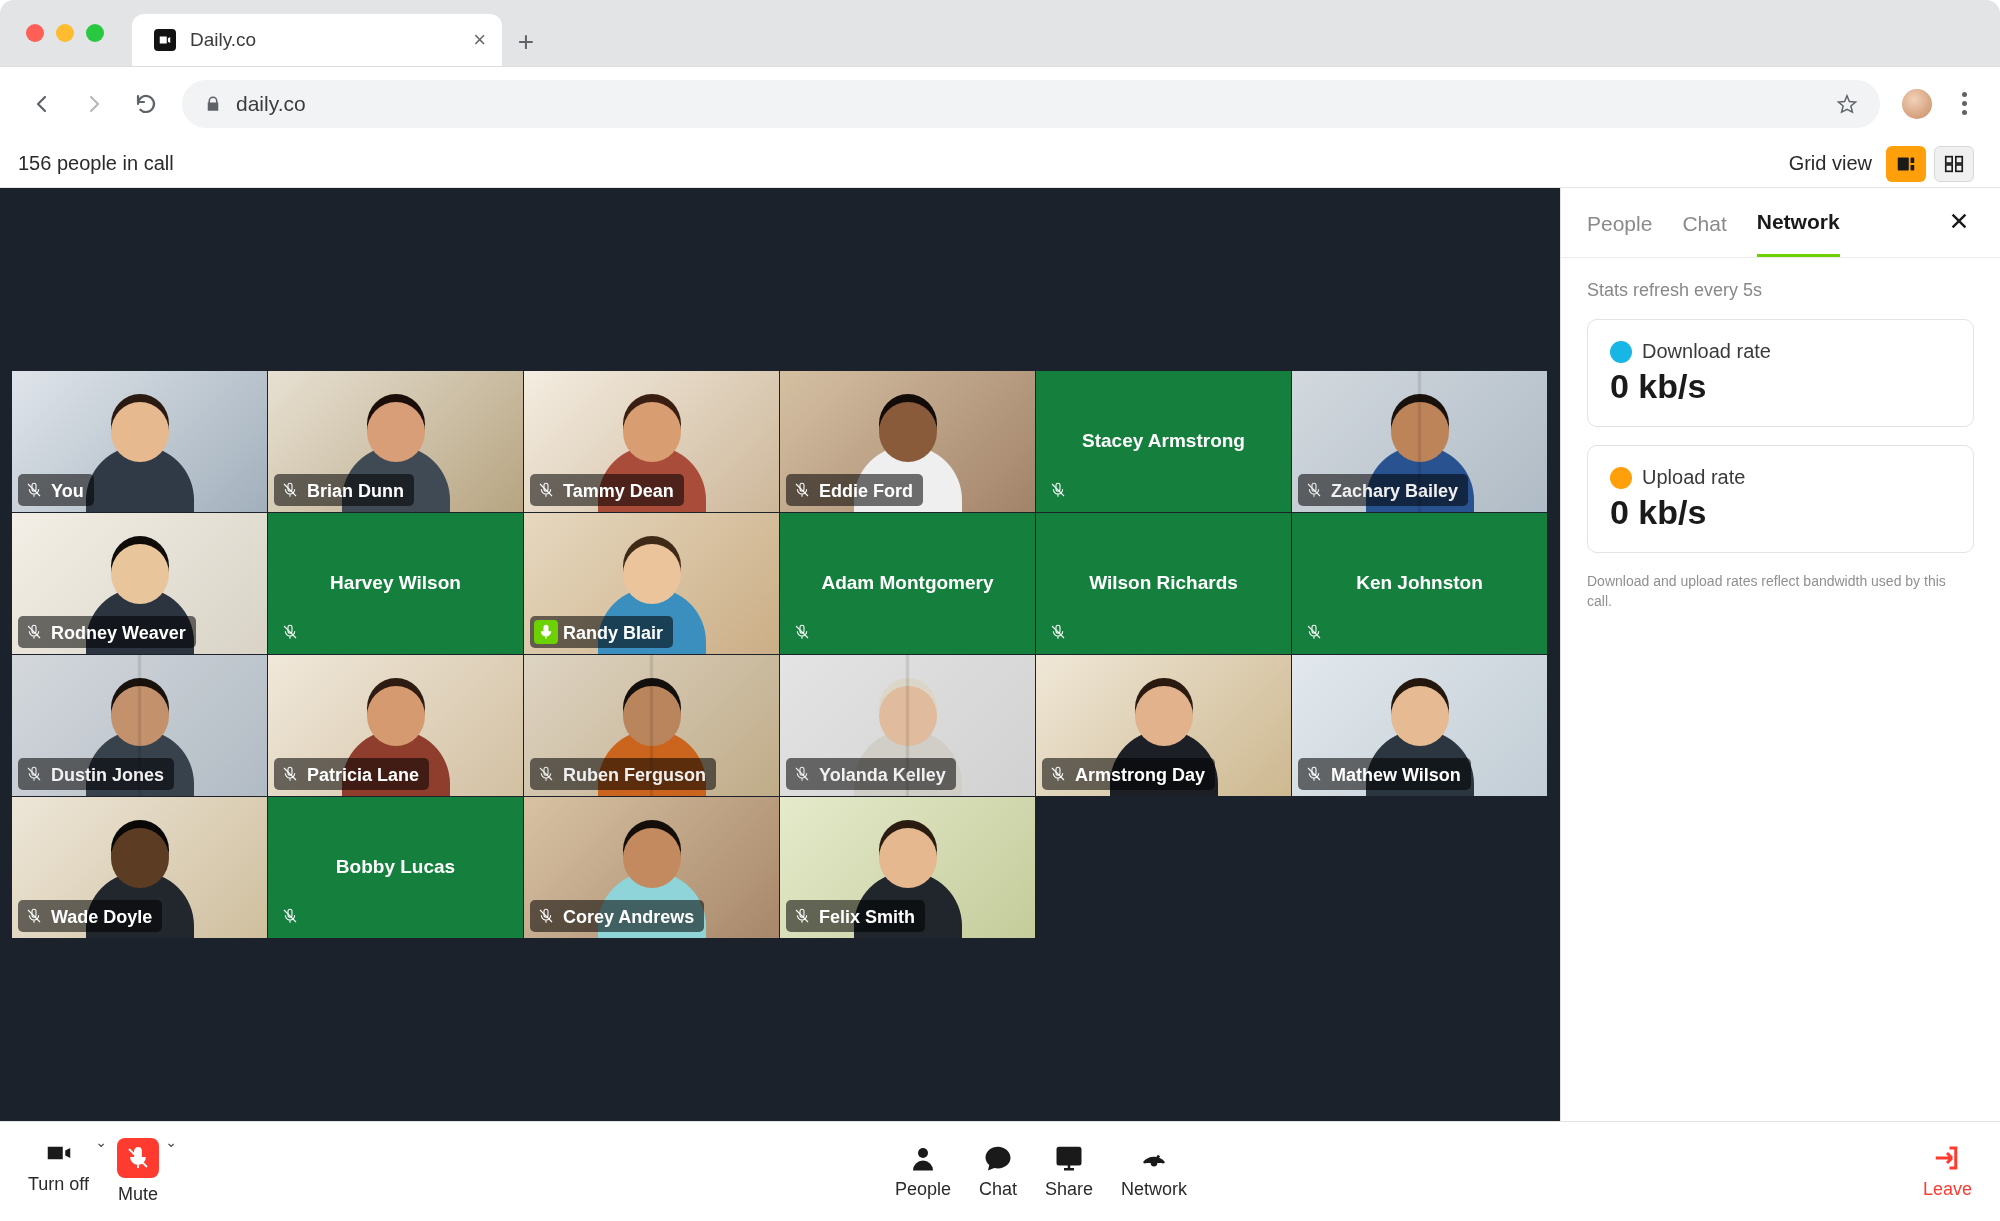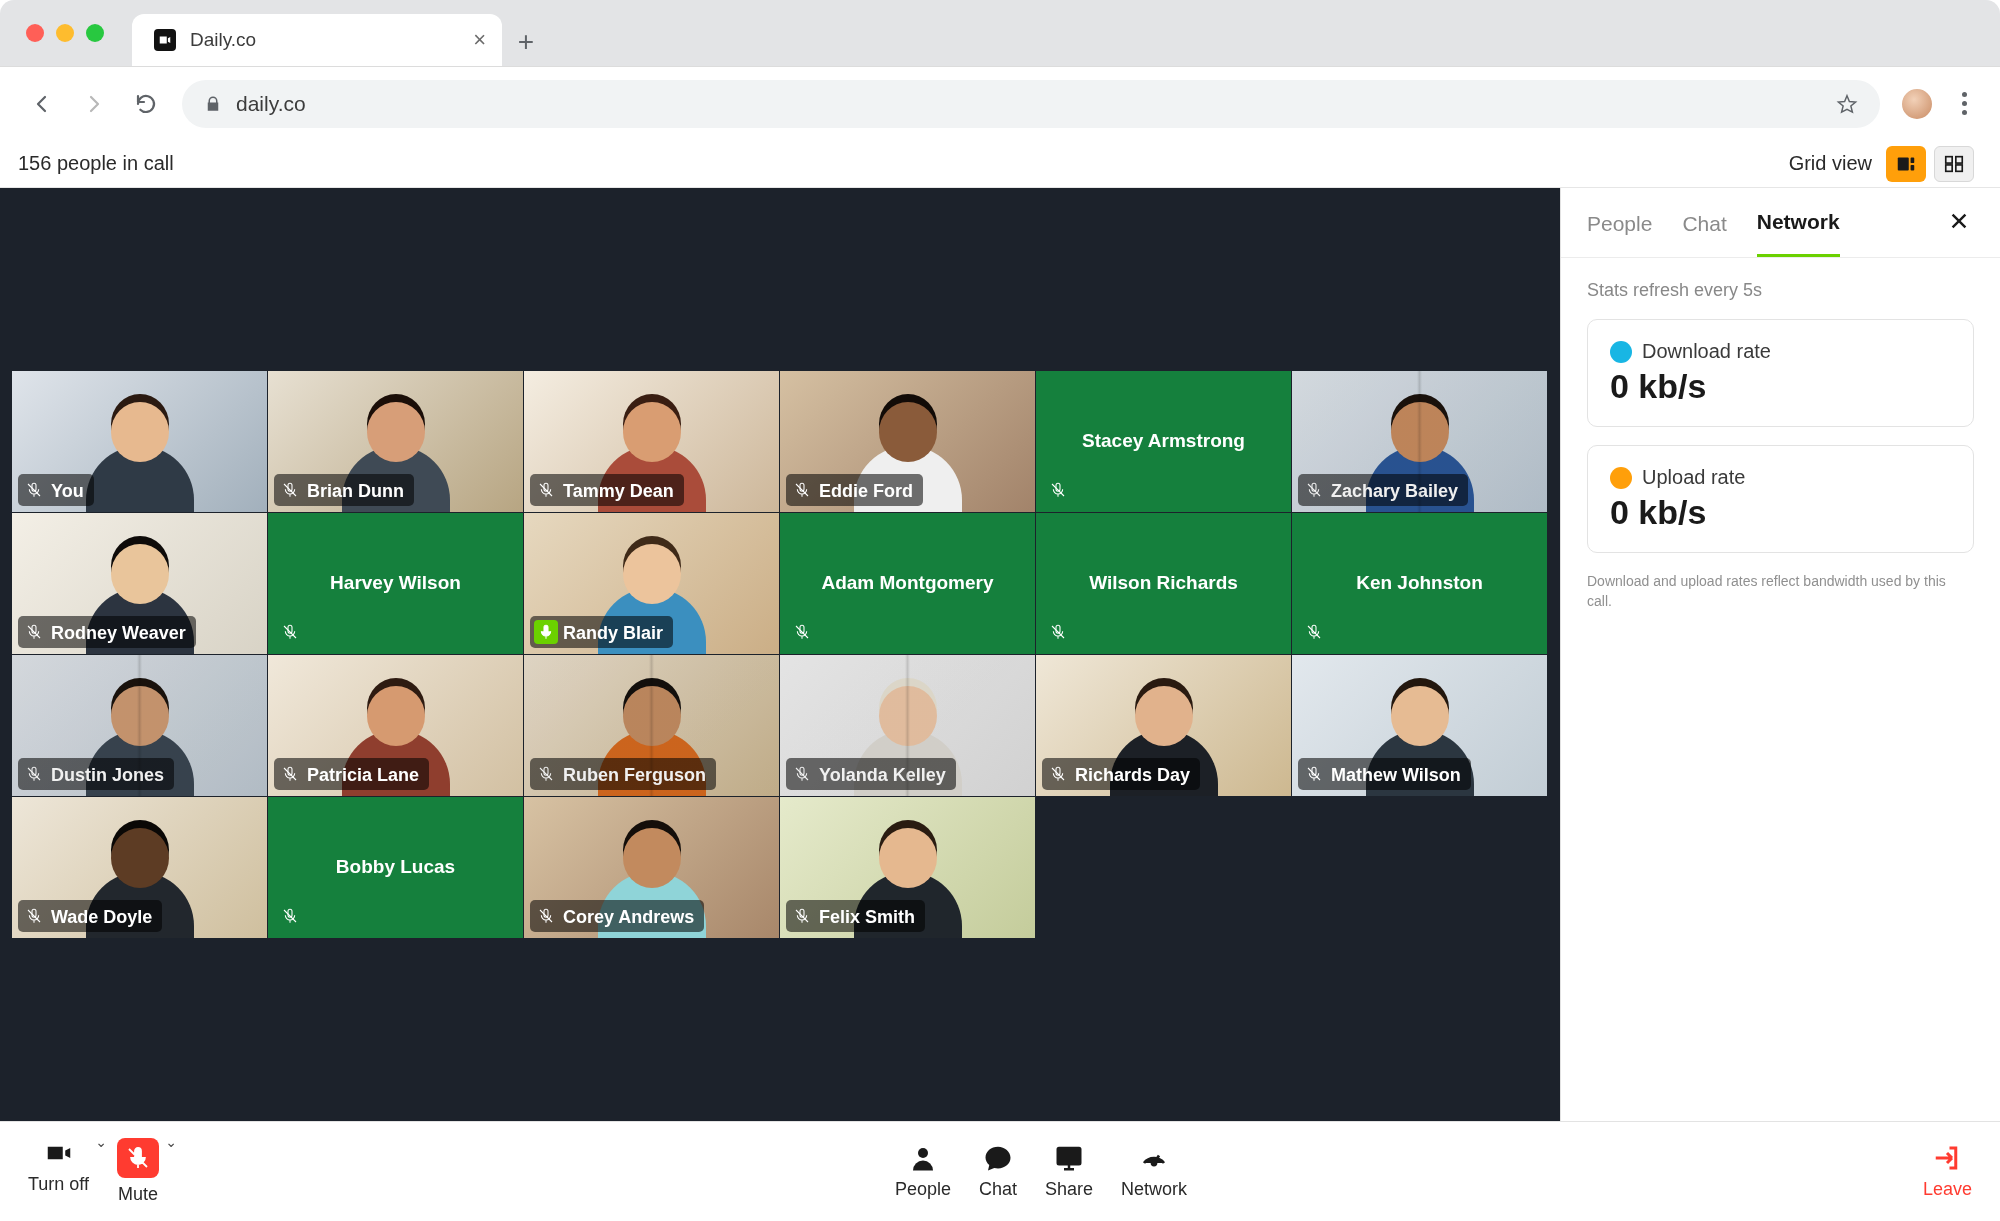--- a/index.html
+++ b/index.html
@@ -341,21 +341,21 @@
         </div>
         <div class="tile cam" style="--g1: #efe7d7; --g2: #cdb890;">
           <div class="person" style="--shirt: #1c2026; --hair: #2a1a10; --skin: #e1b28c;"></div>
           <div class="overlay">
             <span class="mic-ic muted">
               <svg viewBox="0 0 24 24">
                 <path d="M12 2a3 3 0 0 1 3 3v6a3 3 0 0 1-6 0V5a3 3 0 0 1 3-3zm7 9a7 7 0 0 1-14 0M12 18v4" stroke="#fff" stroke-width="1.6" fill="none"></path>
                 <path d="M3 3l18 18" stroke="#fff" stroke-width="1.6"></path>
               </svg>
             </span>
-            <span>Richards Day</span>
+            <span>Armstrong Day</span>
           </div>
         </div>
         <div class="tile cam" style="--g1: #e2e8ed; --g2: #c2cdd5;">
           <div class="person" style="--shirt: #2b3640; --hair: #23170e; --skin: #e6bb93;"></div>
           <div class="overlay">
             <span class="mic-ic muted">
               <svg viewBox="0 0 24 24">
                 <path d="M12 2a3 3 0 0 1 3 3v6a3 3 0 0 1-6 0V5a3 3 0 0 1 3-3zm7 9a7 7 0 0 1-14 0M12 18v4" stroke="#fff" stroke-width="1.6" fill="none"></path>
                 <path d="M3 3l18 18" stroke="#fff" stroke-width="1.6"></path>
               </svg>

